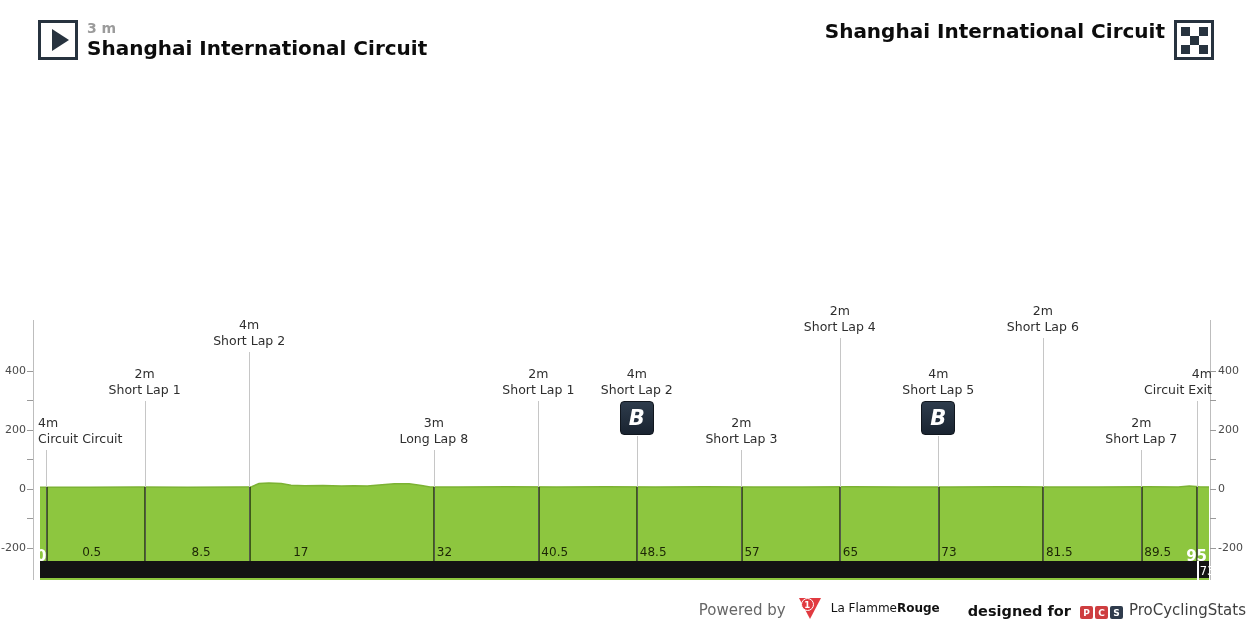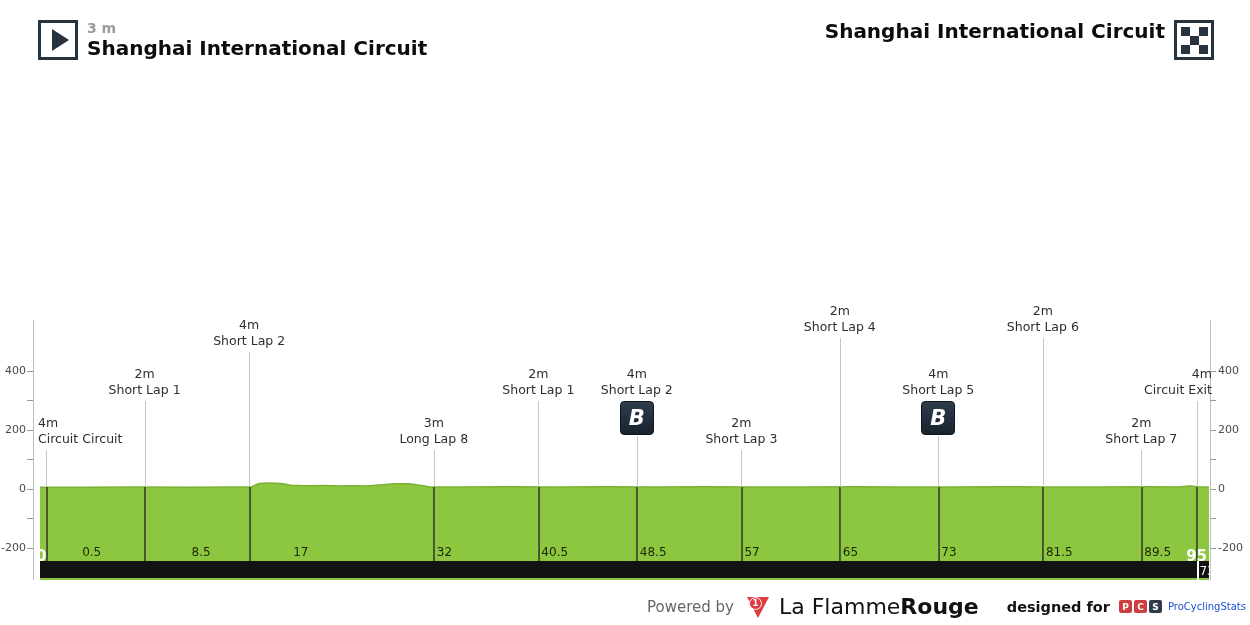--- a/index.html
+++ b/index.html
@@ -36,39 +36,39 @@
          background:linear-gradient(#2e3c4c,#192330);border:1px solid #10161e;box-sizing:border-box;
          color:#fff;font-weight:bold;font-style:italic;font-size:21px;
          display:flex;align-items:center;justify-content:center;}
   .km-tick{position:absolute;font-size:12px;color:#1c2606;}
   .basebar{position:absolute;background:#131313;}
   .km-start,.km-end{position:absolute;color:#fff;font-weight:bold;font-size:15px;}
   .km-final{position:absolute;color:#fff;font-size:11.5px;}
   .white-tick{position:absolute;width:2px;background:#fff;}
 
   
-  .footer{position:absolute;right:4px;bottom:6px;display:flex;align-items:center;}
+  .footer{position:absolute;right:4px;bottom:6px;display:flex;align-items:flex-end;}
   .powered{color:#666;font-size:15px;margin-right:12px;}
   .lfr{display:flex;align-items:center;gap:9px;}
   .lfr-logo{position:relative;width:24px;height:22px;}
   .lfr-tri{position:absolute;left:1px;top:1px;width:0;height:0;
            border-left:11px solid transparent;border-right:11px solid transparent;
            border-top:21px solid #e13a40;}
   .lfr-badge{position:absolute;top:1px;left:3px;width:11px;height:11px;border-radius:50%;
              background:#e13a40;border:1.5px solid #fff;color:#fff;font-size:8.5px;font-weight:bold;
              display:flex;align-items:center;justify-content:center;}
-  .lfr-name{font-size:22px;color:#111;white-space:nowrap;}
+  .lfr-name{font-size:12px;color:#111;white-space:nowrap;}
   .lfr-name b{font-weight:bold;}
   .designed{font-weight:bold;font-size:14.5px;color:#111;margin-left:28px;margin-right:9px;white-space:nowrap;}
   .pcs{display:flex;gap:2px;margin-right:6px;}
   .pcs span{width:13px;height:13px;border-radius:2px;color:#fff;font-size:9px;font-weight:bold;
             display:flex;align-items:center;justify-content:center;}
   .pcs .r{background:#ce3e40;}
   .pcs .n{background:#2f3b4c;}
-  .pcs-name{font-size:10px;color:#1d4ed8;white-space:nowrap;}
+  .pcs-name{font-size:15px;color:#404040;white-space:nowrap;}
 </style>
 </head>
 <body>
 
 <div class="stage">
 
   <div class="hdr hdr-left">
     <div class="icon-box">
       <div class="play-tri"></div>
     </div>

